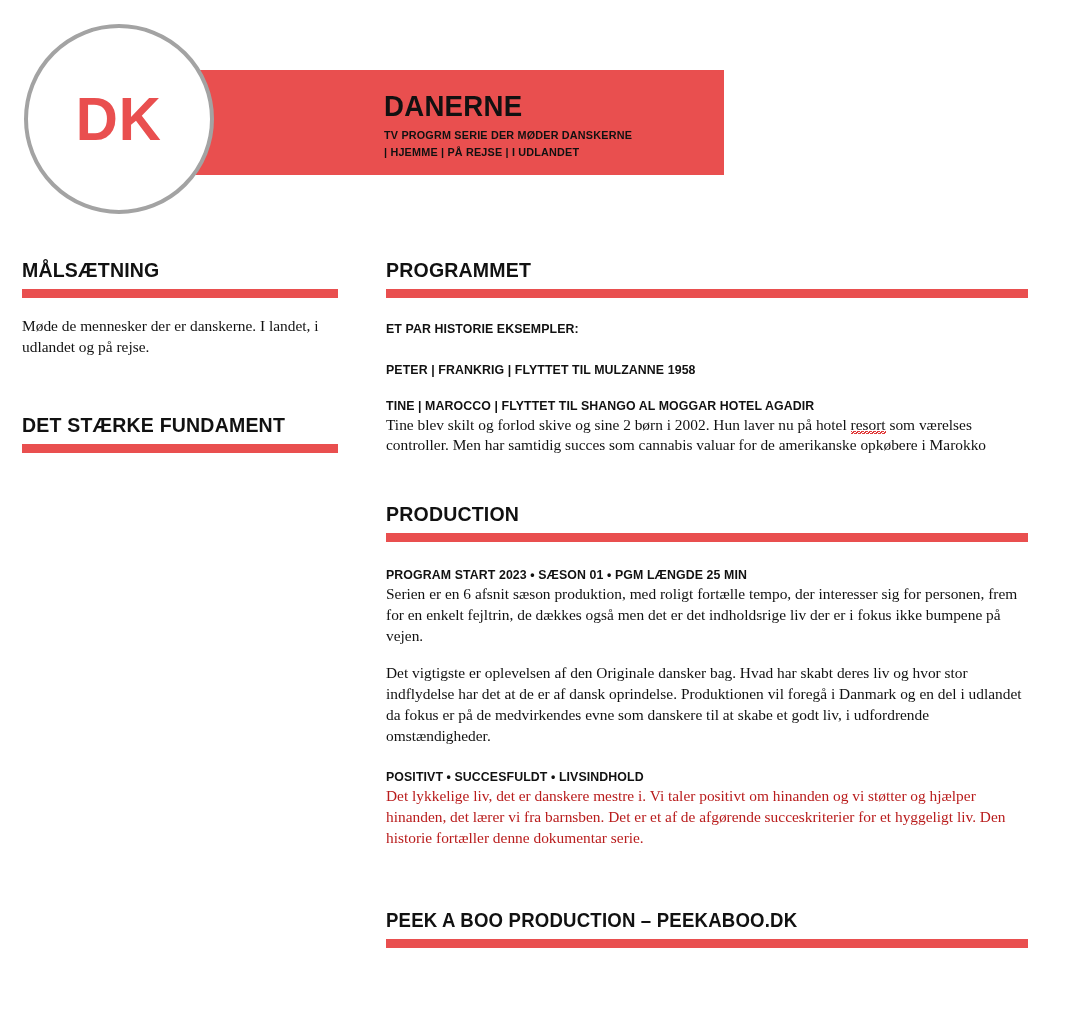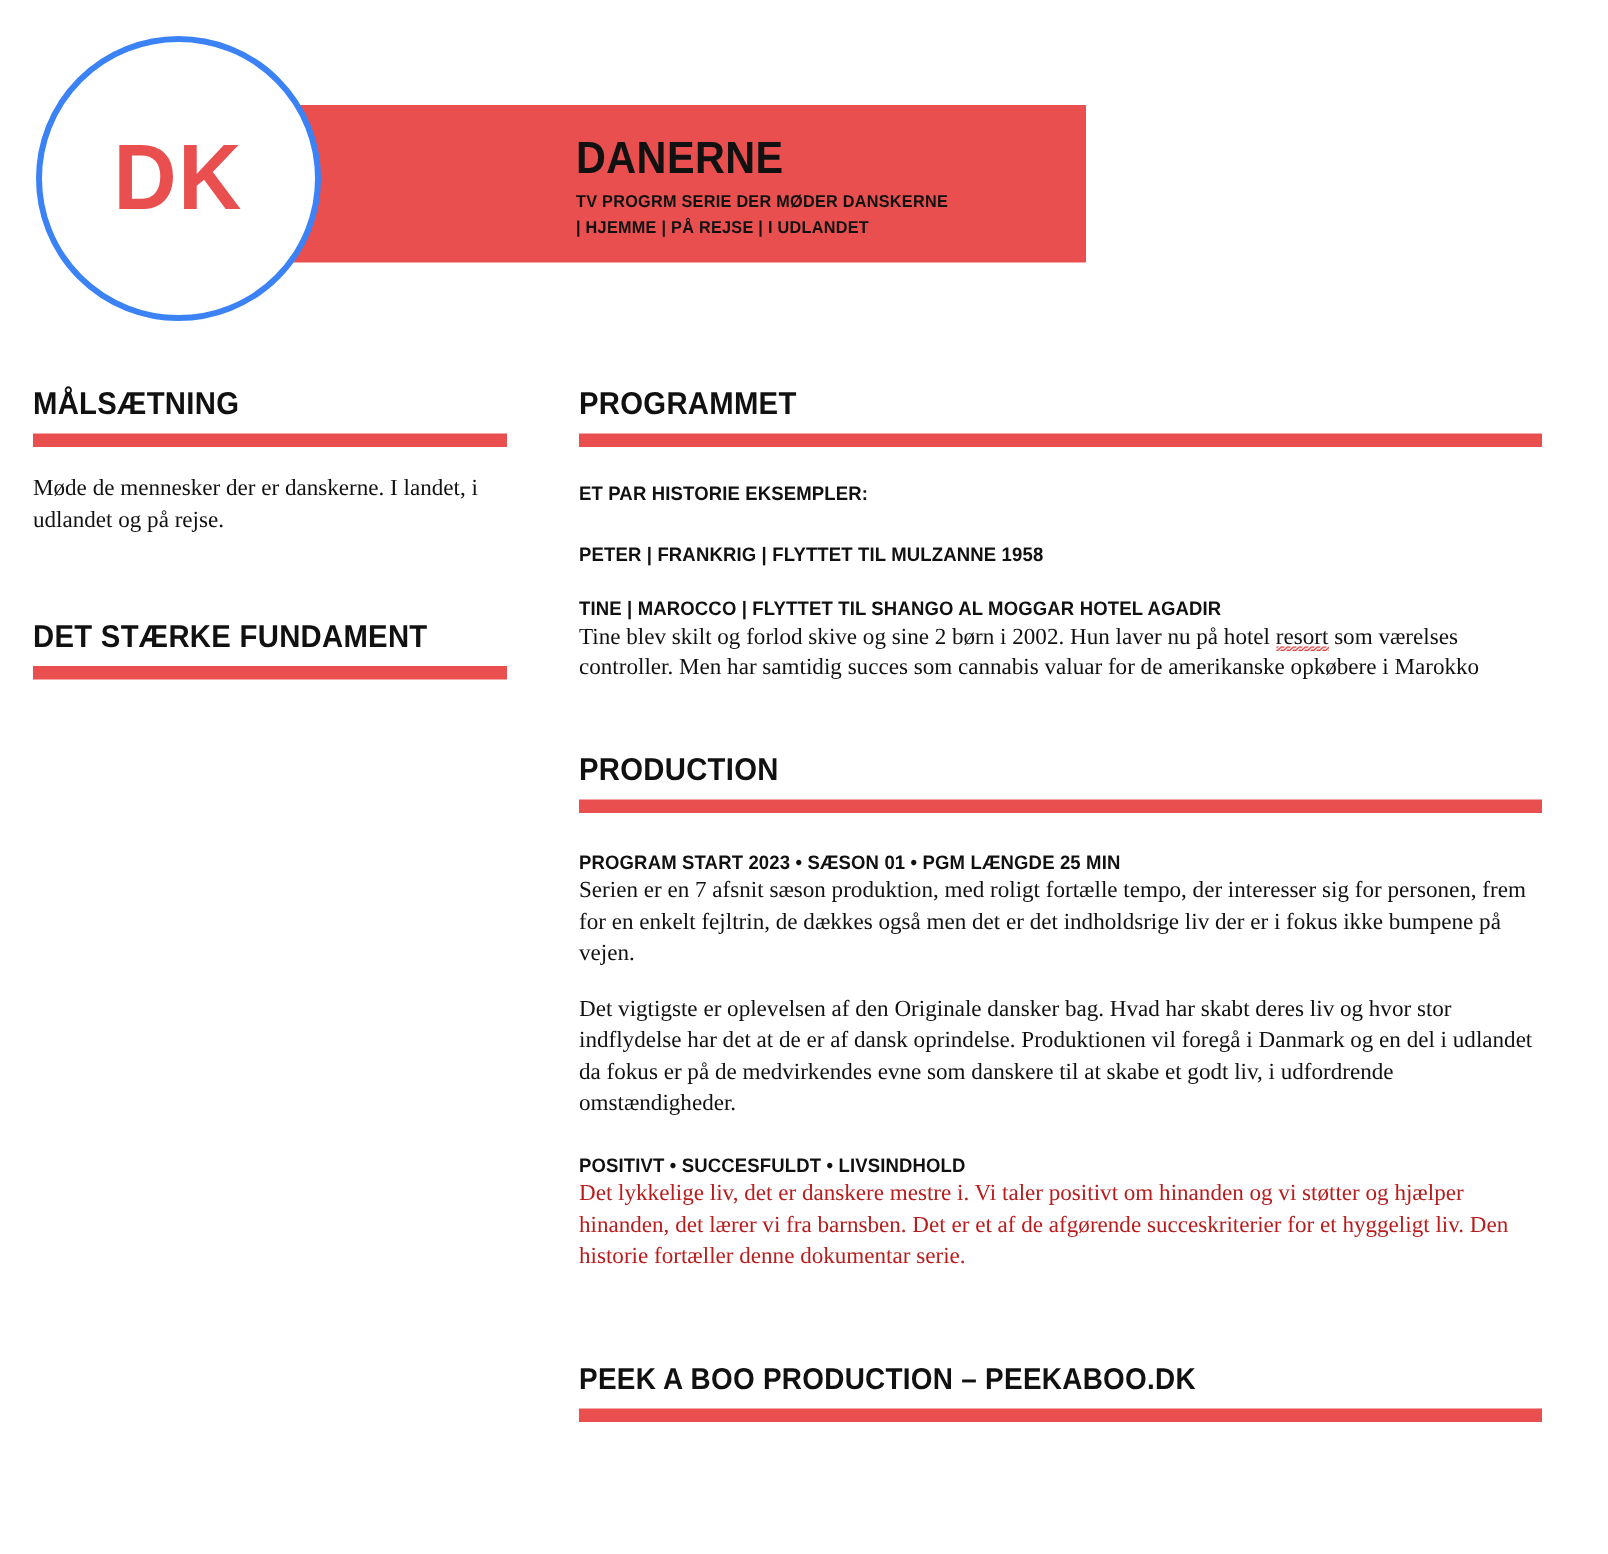--- a/index.html
+++ b/index.html
@@ -33,21 +33,21 @@
     background: #e94f4f;
   }
   .logo-circle {
     position: absolute;
     left: 24px;
     top: 24px;
     width: 190px;
     height: 190px;
     border-radius: 50%;
     background: #ffffff;
-    border: 4px solid #3b82f6;
+    border: 4px solid #a3a3a3;
     box-sizing: border-box;
     display: flex;
     align-items: center;
     justify-content: center;
   }
   .logo-text {
     font-family: "Liberation Sans", sans-serif;
     font-weight: bold;
     font-size: 62px;
     letter-spacing: 1px;
@@ -243,21 +243,21 @@
     </div>
   </div>
 
   <div class="block-gap"></div>
 
   <div>
     <div class="sec-title">PRODUCTION</div>
     <div class="rule"></div>
 
     <div class="sub-head prod-head">PROGRAM START 2023  •  SÆSON 01  •  PGM LÆNGDE 25 MIN</div>
-    <div class="prod-para">Serien er en 7 afsnit sæson produktion, med roligt fortælle tempo, der interesser sig for personen, frem for en enkelt fejltrin, de dækkes også men det er det indholdsrige liv der er i fokus ikke bumpene på vejen.</div>
+    <div class="prod-para">Serien er en 6 afsnit sæson produktion, med roligt fortælle tempo, der interesser sig for personen, frem for en enkelt fejltrin, de dækkes også men det er det indholdsrige liv der er i fokus ikke bumpene på vejen.</div>
     <div class="prod-para second"> Det vigtigste er oplevelsen af den Originale dansker bag. Hvad har skabt deres liv og hvor stor indflydelse har det at de er af dansk oprindelse. Produktionen vil foregå i Danmark og en del i udlandet da fokus er på de medvirkendes evne som danskere til at skabe et godt liv, i udfordrende omstændigheder.</div>
 
     <div class="sub-head positivt-head">POSITIVT  •  SUCCESFULDT  •  LIVSINDHOLD</div>
     <div class="positivt-para">Det lykkelige liv, det er danskere mestre i. Vi taler positivt om hinanden og vi støtter og hjælper hinanden, det lærer vi fra barnsben. Det er et af de afgørende succeskriterier for et hyggeligt liv. Den historie fortæller denne dokumentar serie.</div>
   </div>
 
   <div class="footer-block">
     <div class="footer-title">PEEK A BOO PRODUCTION – PEEKABOO.DK</div>
     <div class="rule"></div>
   </div>

